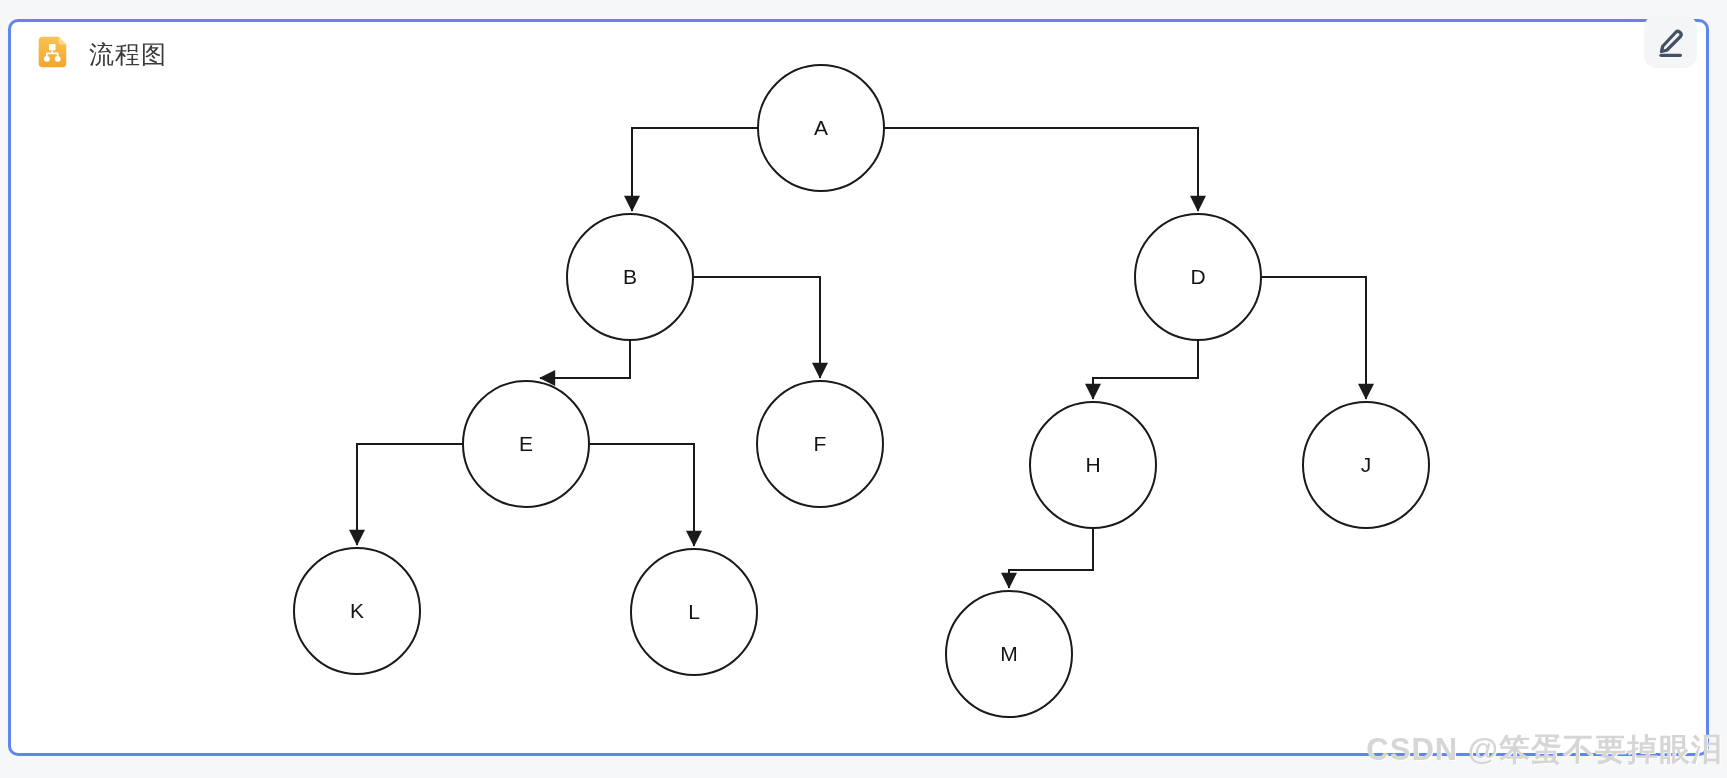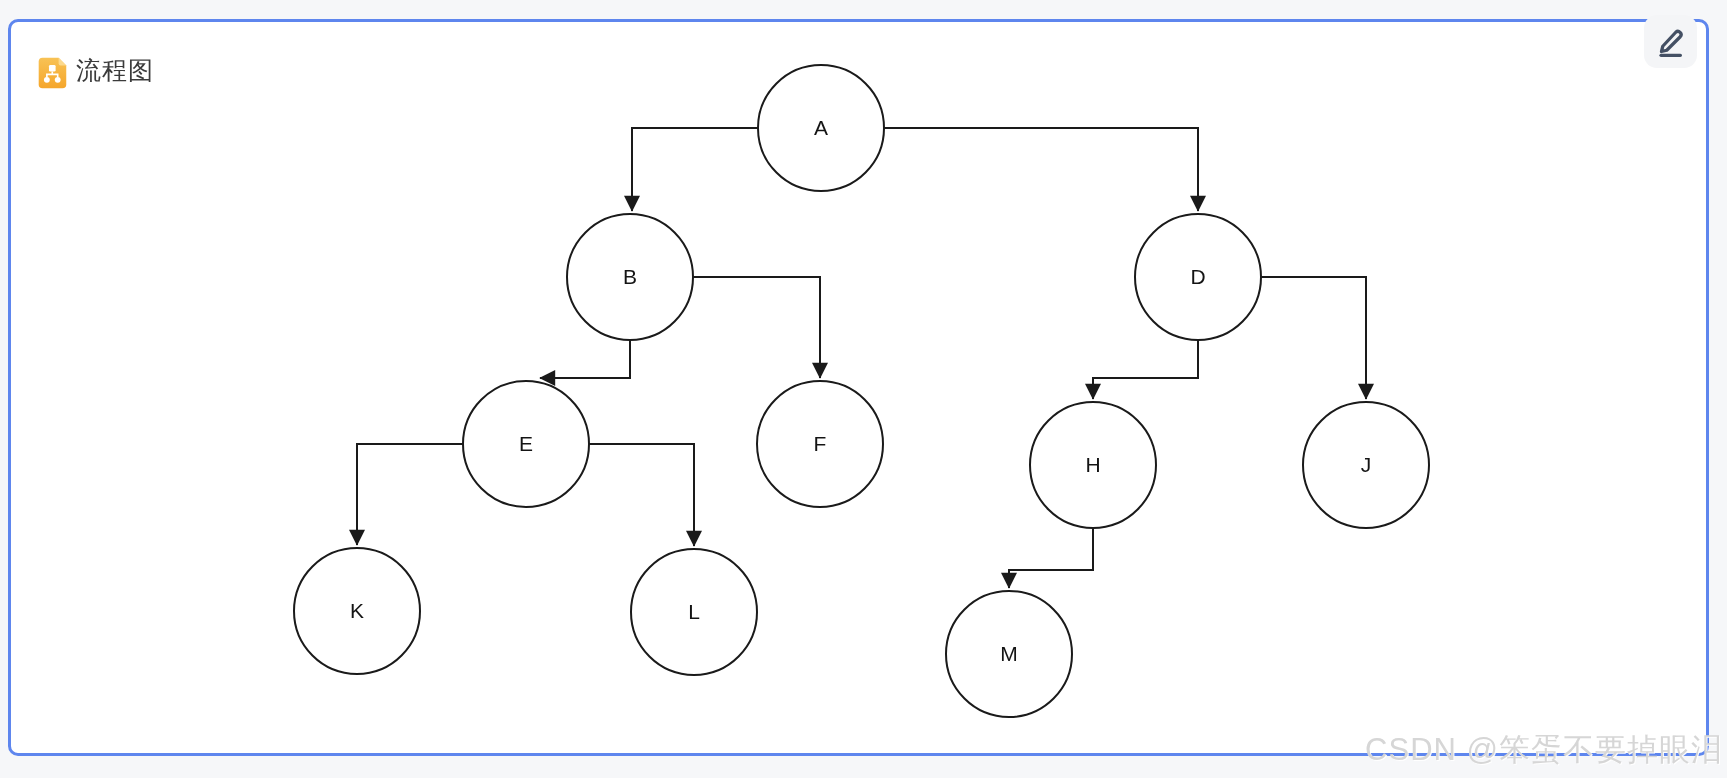--- a/index.html
+++ b/index.html
@@ -11,22 +11,22 @@
   }
   .panel{
     position:absolute;left:8px;top:19px;
     width:1701px;height:737px;
     background:#ffffff;
     border:3px solid #5e86ee;
     border-radius:10px;
     box-sizing:border-box;
   }
   .panel-header{
-    position:absolute;left:33px;top:54px;
-    display:flex;align-items:flex-start;gap:5px;
+    position:absolute;left:33px;top:33px;
+    display:flex;align-items:flex-end;gap:18px;
   }
   .flow-file-icon{width:38px;height:38px;display:block;}
   .panel-title{
     font-size:25px;color:#3b3b3b;letter-spacing:1px;
   }
   .edit-button{
     position:absolute;right:30px;top:15px;
     width:53px;height:53px;border-radius:13px;
     background:#f4f5f7;border:none;cursor:pointer;
     display:flex;align-items:center;justify-content:center;
@@ -46,21 +46,21 @@
   .node-label{
     font-family:"Liberation Sans","DejaVu Sans",sans-serif;
     font-size:21px;fill:#141414;
     text-anchor:middle;
   }
   .watermark{
     position:absolute;right:4px;top:729px;
     font-size:31px;color:#d6d6d6;
     text-shadow:1px 1px 0 rgba(255,255,255,0.95);
     white-space:nowrap;letter-spacing:1px;
-    z-index:5;pointer-events:none;
+    z-index:5;pointer-events:none;font-weight:bold;
   }
 </style>
 </head>
 <body>
 
 <div class="panel"></div>
 
 <svg class="diagram-svg" id="diagram-svg" viewBox="0 0 1727 778" xmlns="http://www.w3.org/2000/svg">
   <defs>
     <marker id="arrow" viewBox="0 0 10 10" refX="9.5" refY="5" markerWidth="10" markerHeight="8" orient="auto-start-reverse">

